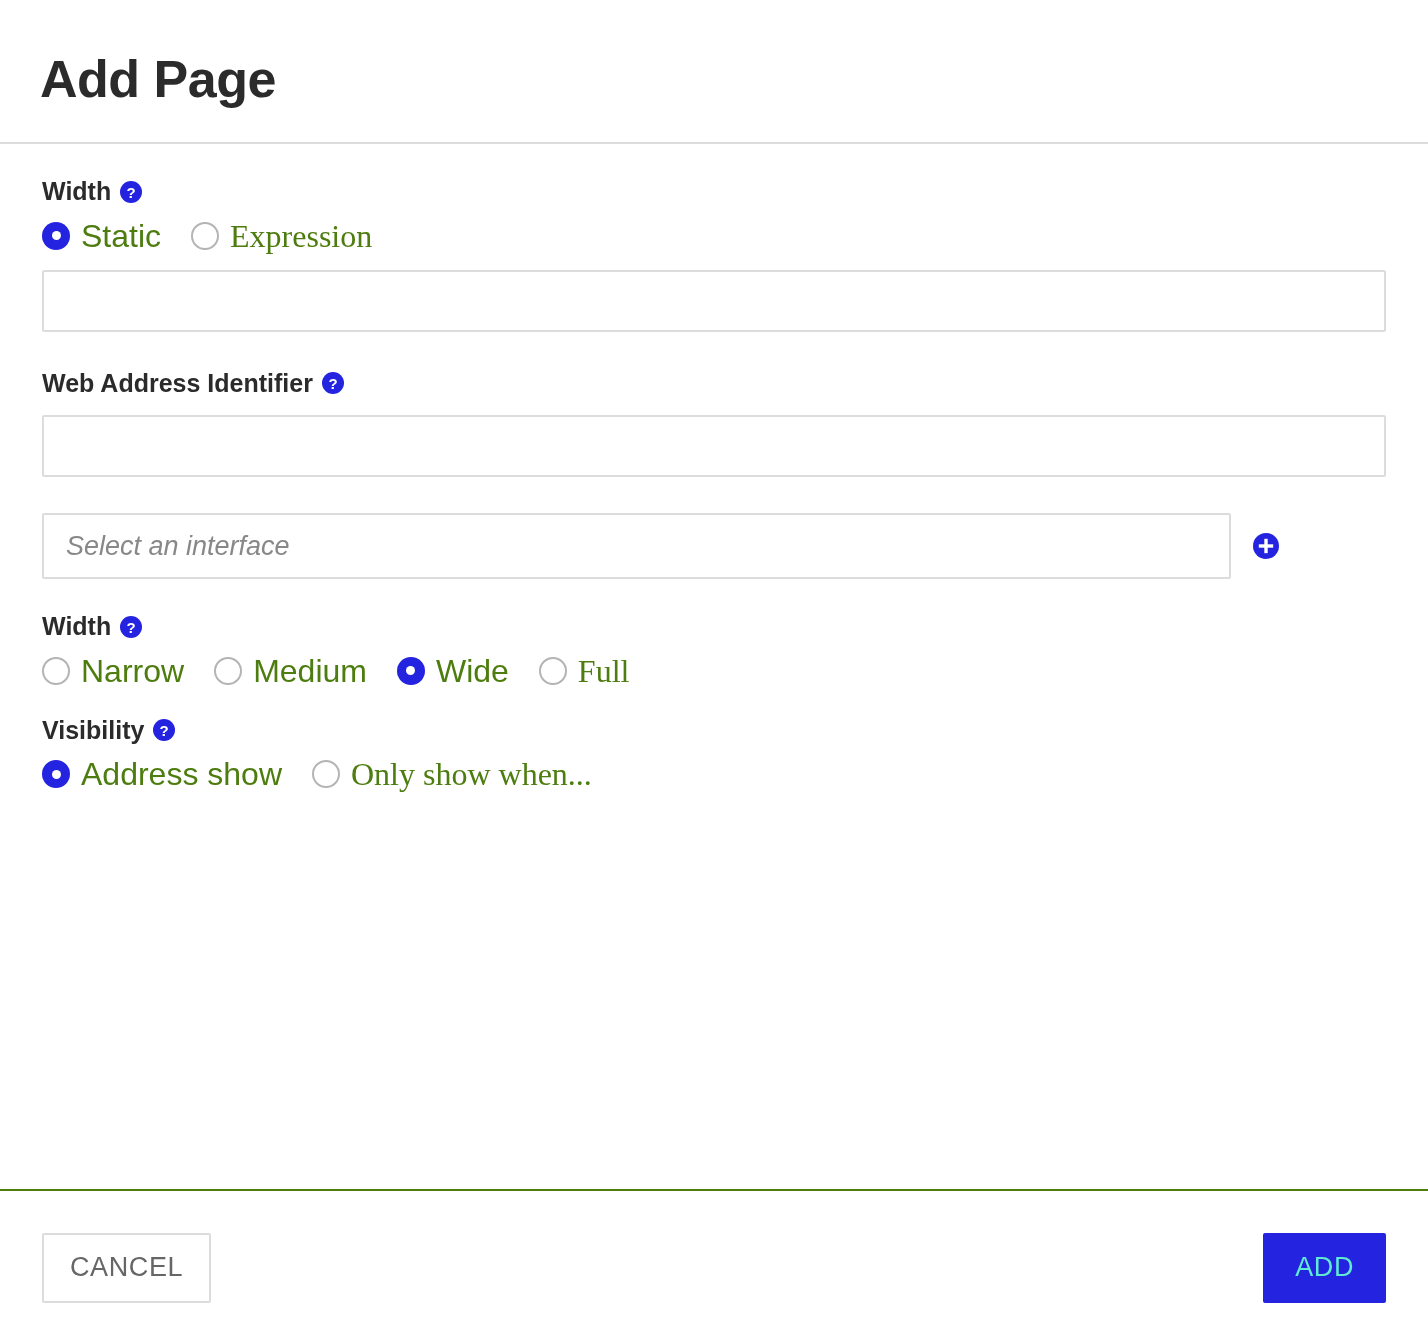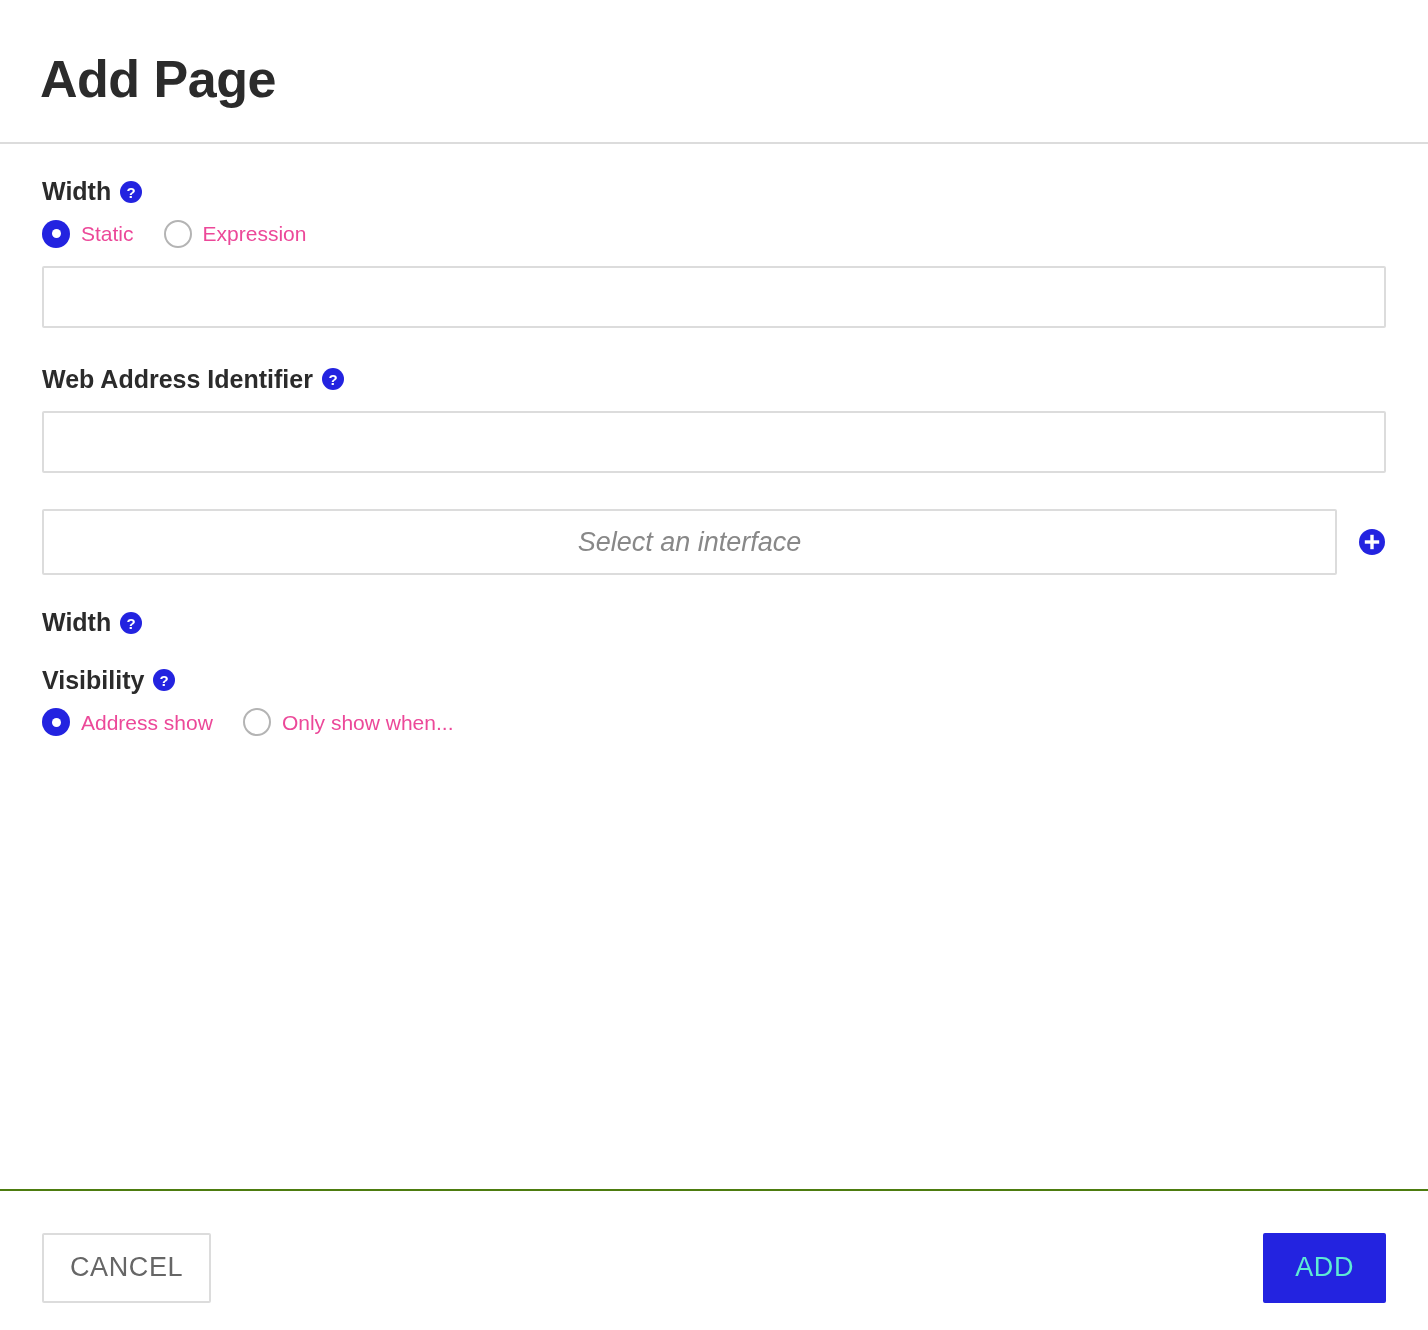--- a/index.html
+++ b/index.html
@@ -77,21 +77,21 @@
     display: flex;
     align-items: center;
     margin-top: 14px;
   }
   .radio-opt {
     display: flex;
     align-items: center;
     margin-right: 30px;
     cursor: pointer;
   }
-  .radio-opt:last-child { margin-right: 0; }
+  .radio-opt:last-child { margin-right: 0; font-family: Liberation Serif, serif; }
   .radio-mark {
     width: 28px;
     height: 28px;
     border-radius: 50%;
     box-sizing: border-box;
     flex: 0 0 28px;
     position: relative;
   }
   .radio-mark.off {
     border: 2px solid #b4b4b4;
@@ -108,22 +108,22 @@
     top: 50%;
     width: 9px;
     height: 9px;
     margin-left: -4.5px;
     margin-top: -4.5px;
     border-radius: 50%;
     background: #ffffff;
   }
   .radio-text {
     margin-left: 11px;
-    font-size: 21px;
-    color: #ec4899;
+    font-size: 32px;
+    color: #4d7c0f;
     line-height: 1;
     white-space: nowrap;
   }
 
   
   .text-input {
     display: block;
     box-sizing: border-box;
     width: 1344px;
     height: 62px;
@@ -139,31 +139,30 @@
   }
   .text-input::placeholder { color: #8c8c8c; }
 
   .select-row {
     display: flex;
     align-items: center;
     margin-top: 18px;
   }
   .select-input {
     box-sizing: border-box;
-    width: 1295px;
+    width: 1189px;
     height: 66px;
     border: 2px solid #dcdcdc;
     border-radius: 2px;
     background: #ffffff;
     font-family: "Liberation Sans", sans-serif;
     font-size: 27px;
     color: #1f1f1f;
     padding: 0 22px;
     outline: none;
-    text-align: center;
   }
   .select-input::placeholder {
     color: #888888;
     font-style: italic;
   }
   .add-circle-btn {
     margin-left: 22px;
     width: 26px;
     height: 26px;
     flex: 0 0 26px;
@@ -281,20 +280,38 @@
     <div class="field-block gap-width">
       <div class="field-label">
         <span>Width</span>
         <span class="help-icon">
           <svg width="22" height="22" viewBox="0 0 22 22">
             <circle cx="11" cy="11" r="11" fill="#2323e0"></circle>
             <text x="11" y="16.5" text-anchor="middle" font-family="Liberation Sans, sans-serif" font-size="15" font-weight="bold" fill="#ffffff">?</text>
           </svg>
         </span>
       </div>
+      <div class="radio-row">
+        <label class="radio-opt">
+          <span class="radio-mark off"></span>
+          <span class="radio-text">Narrow</span>
+        </label>
+        <label class="radio-opt">
+          <span class="radio-mark off"></span>
+          <span class="radio-text">Medium</span>
+        </label>
+        <label class="radio-opt">
+          <span class="radio-mark on"></span>
+          <span class="radio-text">Wide</span>
+        </label>
+        <label class="radio-opt">
+          <span class="radio-mark off"></span>
+          <span class="radio-text">Full</span>
+        </label>
+      </div>
     </div>
 
     <div class="field-block gap-visibility">
       <div class="field-label">
         <span>Visibility</span>
         <span class="help-icon">
           <svg width="22" height="22" viewBox="0 0 22 22">
             <circle cx="11" cy="11" r="11" fill="#2323e0"></circle>
             <text x="11" y="16.5" text-anchor="middle" font-family="Liberation Sans, sans-serif" font-size="15" font-weight="bold" fill="#ffffff">?</text>
           </svg>

